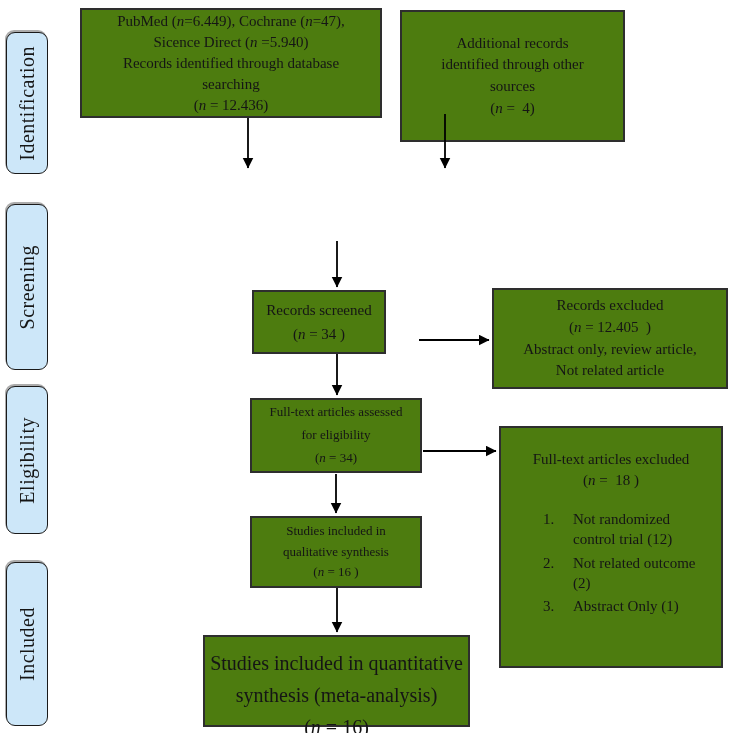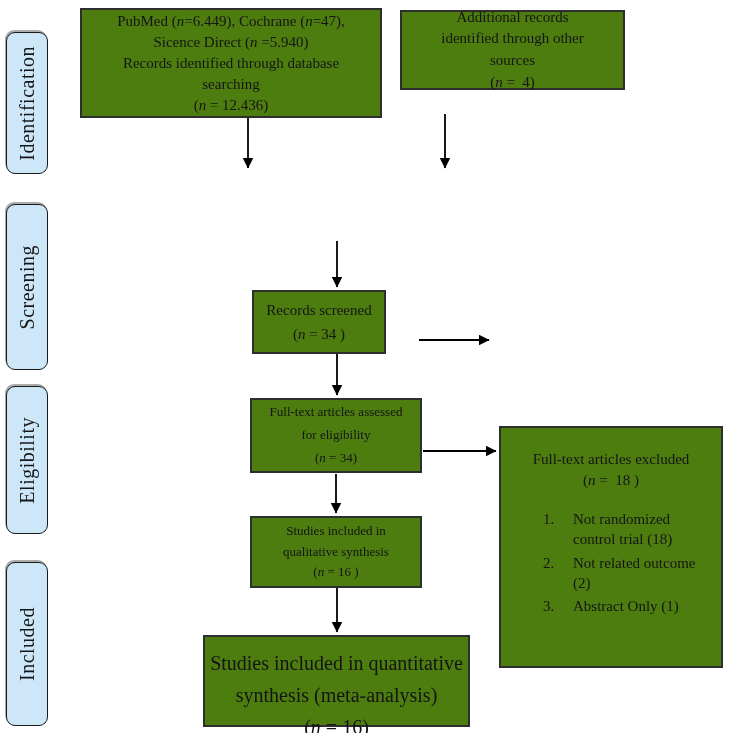--- a/index.html
+++ b/index.html
@@ -46,21 +46,21 @@
     flex-direction: column;
     align-items: center;
     justify-content: center;
     text-align: center;
   }
   .fbox .txt {
     white-space: pre-wrap;
     width: 100%;
   }
   #box-database   { left: 80px;  top: 8px;   width: 302px; height: 110px; font-size: 15px; line-height: 1.4; }
-  #box-additional { left: 400px; top: 10px;  width: 225px; height: 80px; font-size: 15px; line-height: 1.45; }
+  #box-additional { left: 400px; top: 10px;  width: 225px; height: 132px; font-size: 15px; line-height: 1.45; }
   #box-duplicates { left: 198px; top: 171px; width: 272px; height: 70px;  font-size: 16px; line-height: 1.7; }
   #box-screened   { left: 252px; top: 290px; width: 134px; height: 64px;  font-size: 15px; line-height: 1.6; }
   #box-rec-excl   { left: 492px; top: 288px; width: 236px; height: 101px; font-size: 15px; line-height: 1.45; }
   #box-assessed   { left: 250px; top: 398px; width: 172px; height: 75px;  font-size: 13px; line-height: 1.75; }
   #box-ft-excl    { left: 499px; top: 426px; width: 224px; height: 242px; font-size: 15px; line-height: 1.4;
                     justify-content: flex-start; padding-top: 21px; }
   #box-qual       { left: 250px; top: 516px; width: 172px; height: 72px;  font-size: 13px; line-height: 1.6; }
   #box-quant      { left: 203px; top: 635px; width: 267px; height: 92px;  font-size: 20px; line-height: 1.6;
                     justify-content: flex-start; padding-top: 10px; }
   
@@ -123,32 +123,38 @@
 sources
 (<i>n</i> =  4)</div>
   </div>
 
 
   <div class="fbox" id="box-screened">
     <div class="txt">Records screened
 (<i>n</i> = 34 )</div>
   </div>
 
+  <div class="fbox" id="box-rec-excl">
+    <div class="txt">Records excluded
+(<i>n</i> = 12.405  )
+Abstract only, review article,
+Not related article</div>
+  </div>
 
   <div class="fbox" id="box-assessed">
     <div class="txt">Full-text articles assessed
 for eligibility
 (<i>n</i> = 34)</div>
   </div>
 
   <div class="fbox" id="box-ft-excl">
     <div class="txt">Full-text articles excluded
 (<i>n</i> =  18 )</div>
     <ol class="reasons">
-        <li>Not randomized control trial (18)</li>
+        <li>Not randomized control trial (12)</li>
         <li>Not related outcome (2)</li>
         <li>Abstract Only (1)</li>
       </ol>
   </div>
 
   <div class="fbox" id="box-qual">
     <div class="txt">Studies included in
 qualitative synthesis
 (<i>n</i> = 16 )</div>
   </div>

